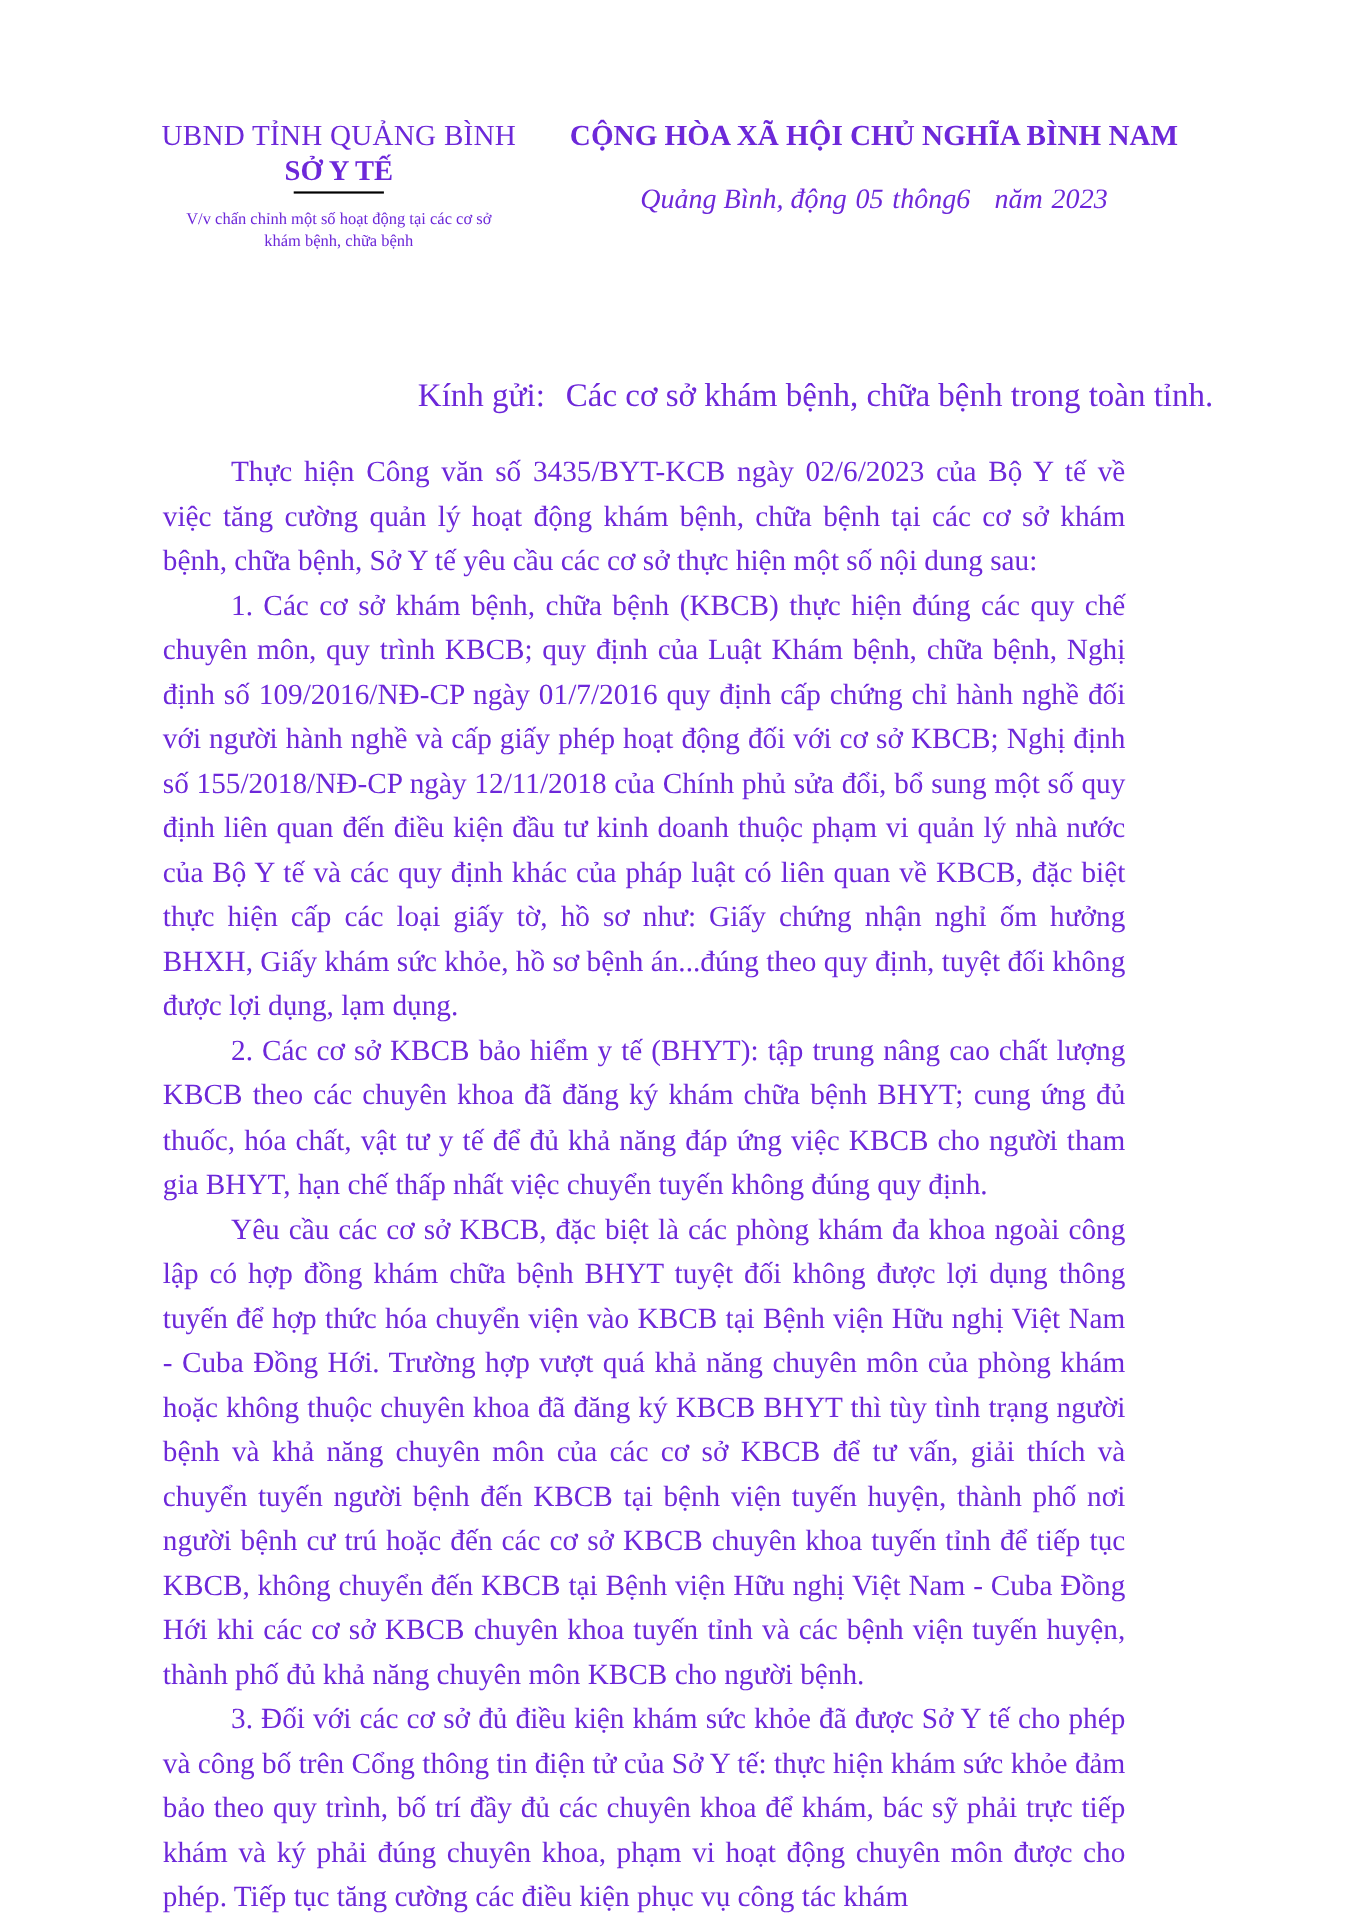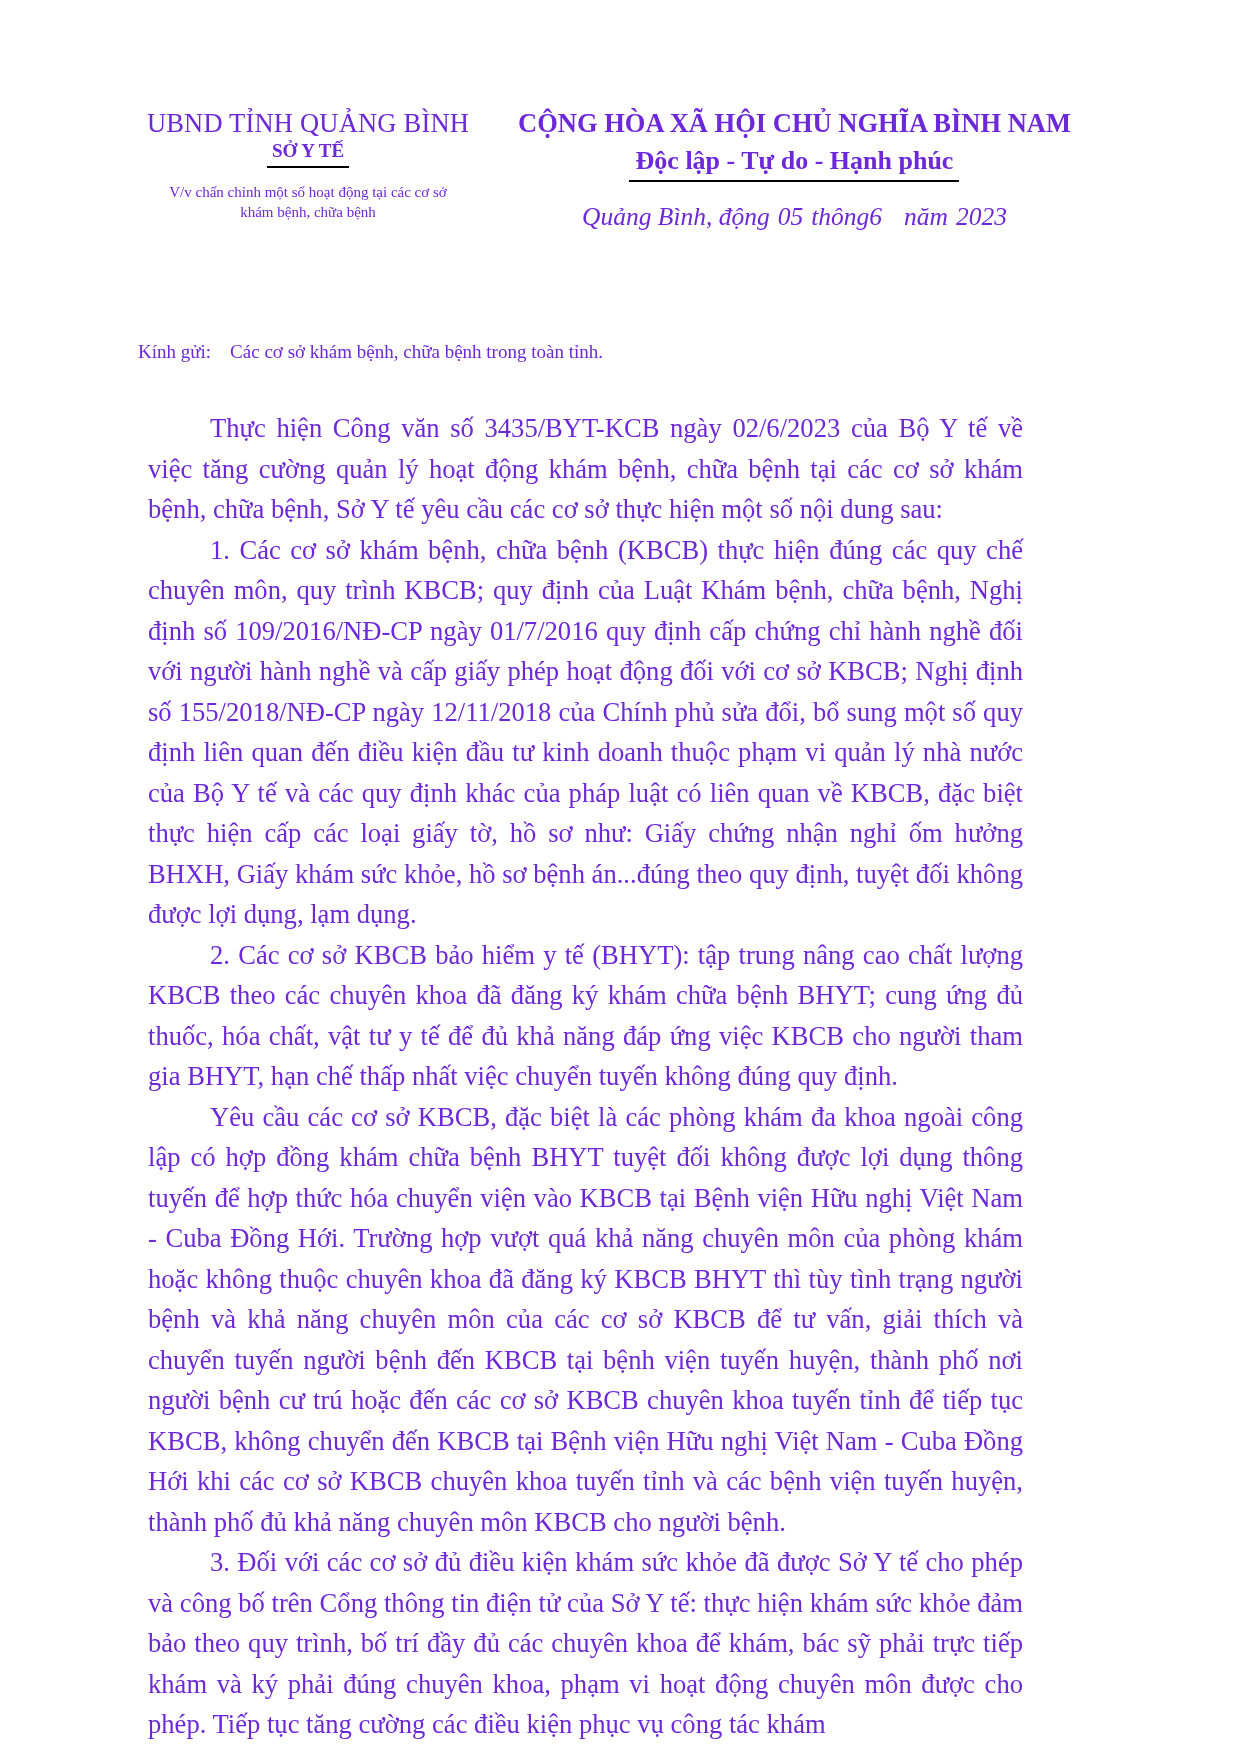--- a/index.html
+++ b/index.html
@@ -41,21 +41,21 @@
     padding-left: 8px;
   }
 
   .issuer-name {
     font-size: 26.5px;
     line-height: 1.17;
     letter-spacing: 0.2px;
     white-space: nowrap;
   }
   .issuer-dept {
-    font-size: 19px;
+    font-size: 26px;
     font-weight: bold;
     line-height: 1.2;
     margin-top: 1px;
     display: inline-block;
     position: relative;
   }
   .issuer-dept .rule {
     display: block;
     position: absolute;
     left: 50%;
@@ -110,23 +110,23 @@
   }
   .dateline .sep { display: inline-block; width: 8px; }
   .dateline .sep-wide { display: inline-block; width: 22px; }
 
   
   .recipient {
     position: absolute;
     top: 328px;
     left: 138px;
     width: 965px;
-    font-size: 19px;
+    font-size: 30px;
     line-height: 1.3;
-    text-align: left;
+    text-align: right;
     white-space: nowrap;
   }
   .recipient .gap { display: inline-block; width: 19px; }
 
   
   .body {
     position: absolute;
     top: 396px;
     left: 148px;
     width: 875px;
@@ -153,24 +153,20 @@
       <div class="issuer-name">UBND TỈNH QUẢNG BÌNH</div>
       <div class="issuer-dept">
         <span>SỞ Y TẾ</span>
         <span class="rule"></span>
       </div>
       <div class="subject">V/v chấn chỉnh một số hoạt động tại các cơ sở khám bệnh, chữa bệnh</div>
     </div>
 
     <div class="republic-col">
       <div class="republic-title">CỘNG HÒA XÃ HỘI CHỦ NGHĨA BÌNH NAM</div>
-      <div class="republic-motto">
-        <span>Độc lập - Tự do - Hạnh phúc</span>
-        <span class="rule"></span>
-      </div>
       <div class="dateline">
         <span>Quảng Bình</span><span>, động</span><span class="sep"></span><span>05</span><span class="sep"></span><span>thông</span><span>6</span><span class="sep-wide"></span><span>năm</span><span class="sep"></span><span>2023</span>
       </div>
     </div>
 
   </div>
 
   <div class="recipient">
     <span>Kính gửi:</span><span class="gap"></span><span>Các cơ sở khám bệnh, chữa bệnh trong toàn tỉnh.</span>
   </div>

